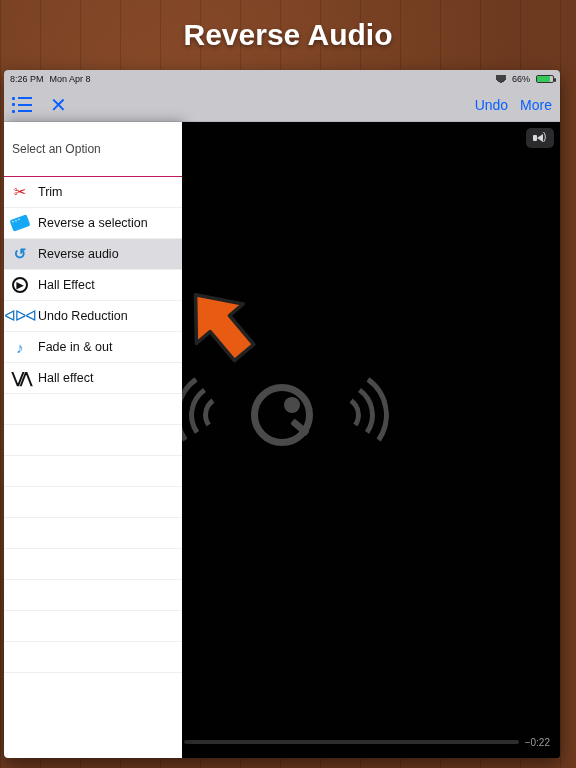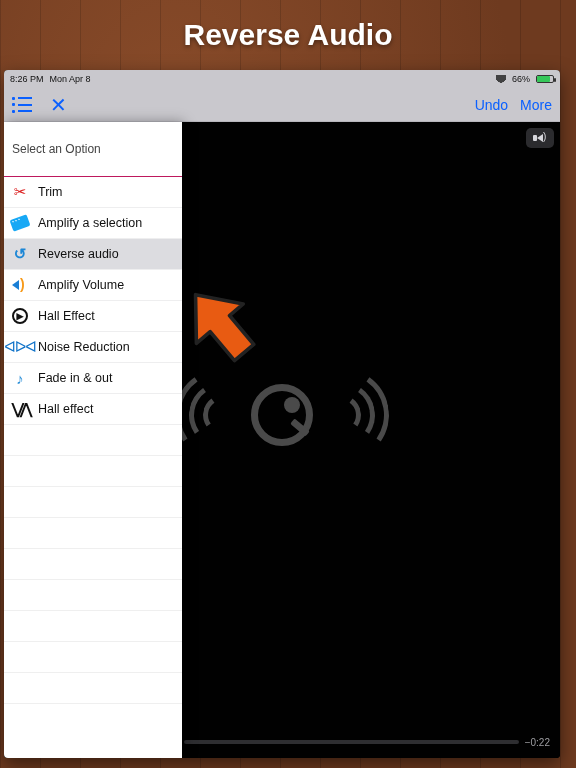--- a/index.html
+++ b/index.html
@@ -186,41 +186,35 @@
         <div class="pop-header">Select an Option</div>
 
         <div class="opt">
           <span class="ic ic-scissors">✂</span>
           <span>Trim</span>
         </div>
         <div class="opt">
           <span class="ic">
               <span class="ic-tag"></span>
             </span>
-          <span>Amplify a selection</span>
+          <span>Reverse a selection</span>
         </div>
         <div class="opt selected">
           <span class="ic ic-undo">↺</span>
           <span>Reverse audio</span>
         </div>
         <div class="opt">
           <span class="ic">
-              <span class="ic-speaker"></span>
-            </span>
-          <span>Amplify Volume</span>
-        </div>
-        <div class="opt">
-          <span class="ic">
               <span class="ic-hall">▶</span>
             </span>
           <span>Hall Effect</span>
         </div>
         <div class="opt">
           <span class="ic ic-noise">ᐊᐅᐊ</span>
-          <span>Noise Reduction</span>
+          <span>Undo Reduction</span>
         </div>
         <div class="opt">
           <span class="ic ic-fade">♪</span>
           <span>Fade in &amp; out</span>
         </div>
         <div class="opt">
           <span class="ic ic-echo">⋁⋀</span>
           <span>Hall effect</span>
         </div>
         <div class="blank"></div>

